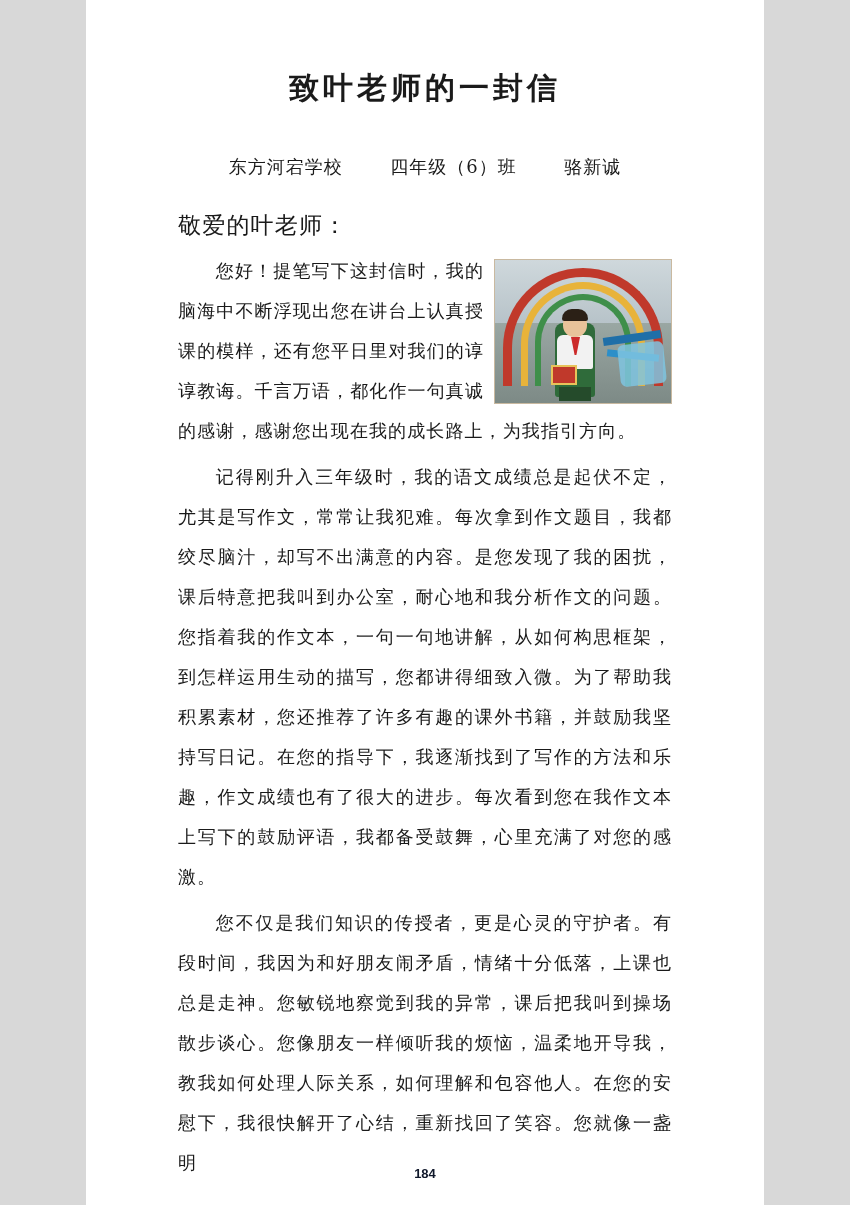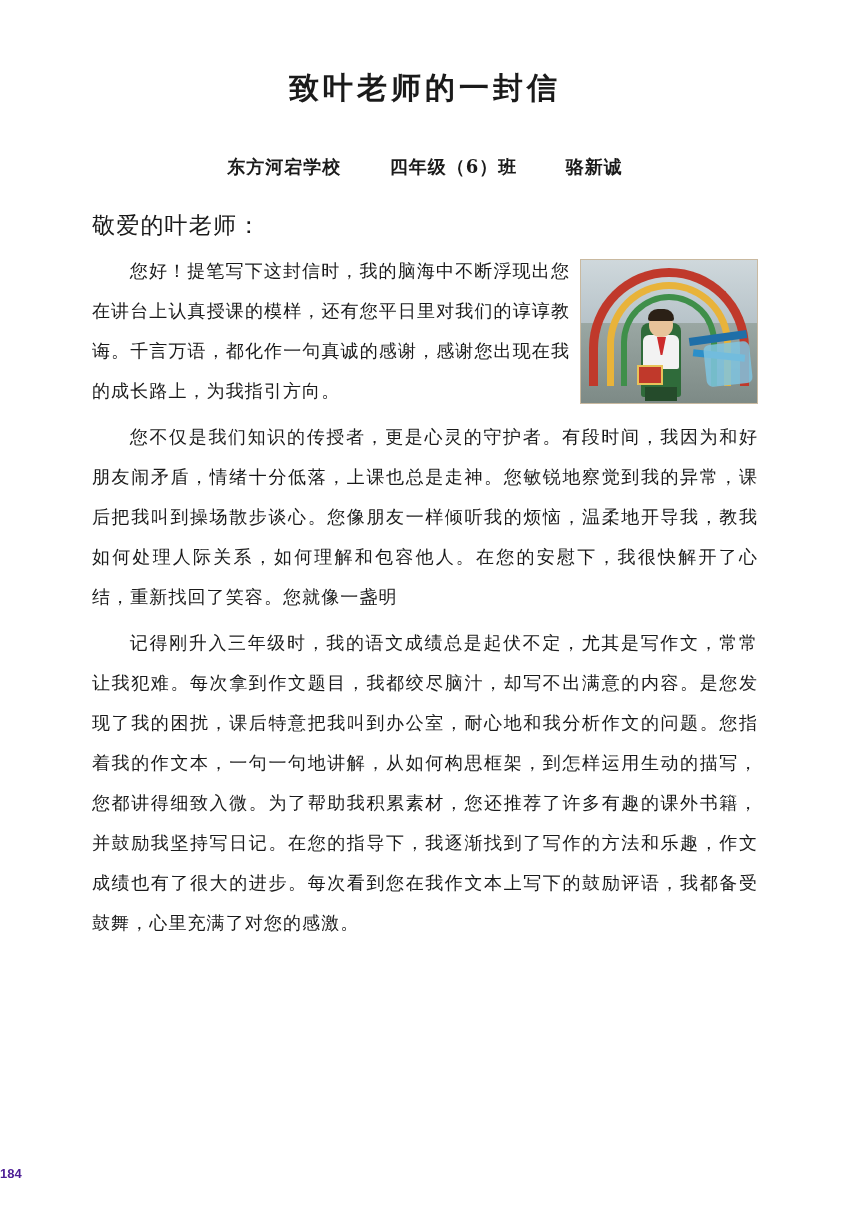--- a/index.html
+++ b/index.html
@@ -2,41 +2,41 @@
 <html><head>
 <meta charset="utf-8">
 <style>
   html, body {
     margin: 0;
     padding: 0;
     background: #d8d8d8;
   }
   .page {
     position: relative;
-    width: 850px;
+    width: 678px;
     height: 1205px;
     background: #ffffff;
     margin: 0 auto;
     overflow: hidden;
     font-family: "DejaVu Serif", "Liberation Serif", serif;
     color: #1a1a1a;
   }
   .doc-title {
     text-align: center;
     font-size: 30px;
     font-weight: bold;
     letter-spacing: 4px;
     margin: 0;
     padding-top: 68px;
     font-family: "DejaVu Serif", "Liberation Serif", serif;
   }
   .byline {
     text-align: center;
     font-size: 18px;
-    font-weight: bold;
+    font-weight: normal;
     margin-top: 46px;
     letter-spacing: 1px;
   }
   .byline .sep {
     display: inline-block;
     width: 34px;
   }
   .body-area {
     margin: 0 92px 0 92px;
     padding-top: 26px;
@@ -182,25 +182,25 @@
     background: #7fc4e0;
     opacity: .85;
     border-radius: 6px;
     transform: rotate(-6deg);
   }
   .page-number {
     position: absolute;
     bottom: 24px;
     left: 0;
     width: 100%;
-    text-align: left;
+    text-align: center;
     font-size: 13px;
     font-weight: bold;
     font-family: "Liberation Sans", sans-serif;
-    color: #4c1d95;
+    color: #0f172a;
   }
   .clearfix::after { content: ""; display: block; clear: both; }
 </style>
 </head>
 <body>
 
 <div class="page">
 
   <h1 class="doc-title">致叶老师的一封信</h1>
 
@@ -230,21 +230,21 @@
         <div class="ph-shirt"></div>
         <div class="ph-tie"></div>
         <div class="ph-cert"></div>
         <div class="ph-legs"></div>
         <div class="ph-head"></div>
         <div class="ph-hair"></div>
       </div>
       <p class="para indent p1">您好！提笔写下这封信时，我的脑海中不断浮现出您在讲台上认真授课的模样，还有您平日里对我们的谆谆教诲。千言万语，都化作一句真诚的感谢，感谢您出现在我的成长路上，为我指引方向。</p>
     </div>
 
+    <p class="para indent p2">记得刚升入三年级时，我的语文成绩总是起伏不定，尤其是写作文，常常让我犯难。每次拿到作文题目，我都绞尽脑汁，却写不出满意的内容。是您发现了我的困扰，课后特意把我叫到办公室，耐心地和我分析作文的问题。您指着我的作文本，一句一句地讲解，从如何构思框架，到怎样运用生动的描写，您都讲得细致入微。为了帮助我积累素材，您还推荐了许多有趣的课外书籍，并鼓励我坚持写日记。在您的指导下，我逐渐找到了写作的方法和乐趣，作文成绩也有了很大的进步。每次看到您在我作文本上写下的鼓励评语，我都备受鼓舞，心里充满了对您的感激。</p>
+
     <p class="para indent p3">您不仅是我们知识的传授者，更是心灵的守护者。有段时间，我因为和好朋友闹矛盾，情绪十分低落，上课也总是走神。您敏锐地察觉到我的异常，课后把我叫到操场散步谈心。您像朋友一样倾听我的烦恼，温柔地开导我，教我如何处理人际关系，如何理解和包容他人。在您的安慰下，我很快解开了心结，重新找回了笑容。您就像一盏明</p>
 
-    <p class="para indent p2">记得刚升入三年级时，我的语文成绩总是起伏不定，尤其是写作文，常常让我犯难。每次拿到作文题目，我都绞尽脑汁，却写不出满意的内容。是您发现了我的困扰，课后特意把我叫到办公室，耐心地和我分析作文的问题。您指着我的作文本，一句一句地讲解，从如何构思框架，到怎样运用生动的描写，您都讲得细致入微。为了帮助我积累素材，您还推荐了许多有趣的课外书籍，并鼓励我坚持写日记。在您的指导下，我逐渐找到了写作的方法和乐趣，作文成绩也有了很大的进步。每次看到您在我作文本上写下的鼓励评语，我都备受鼓舞，心里充满了对您的感激。</p>
-
   </div>
 
   <div class="page-number">184</div>
 
 </div>
 
 </body></html>

